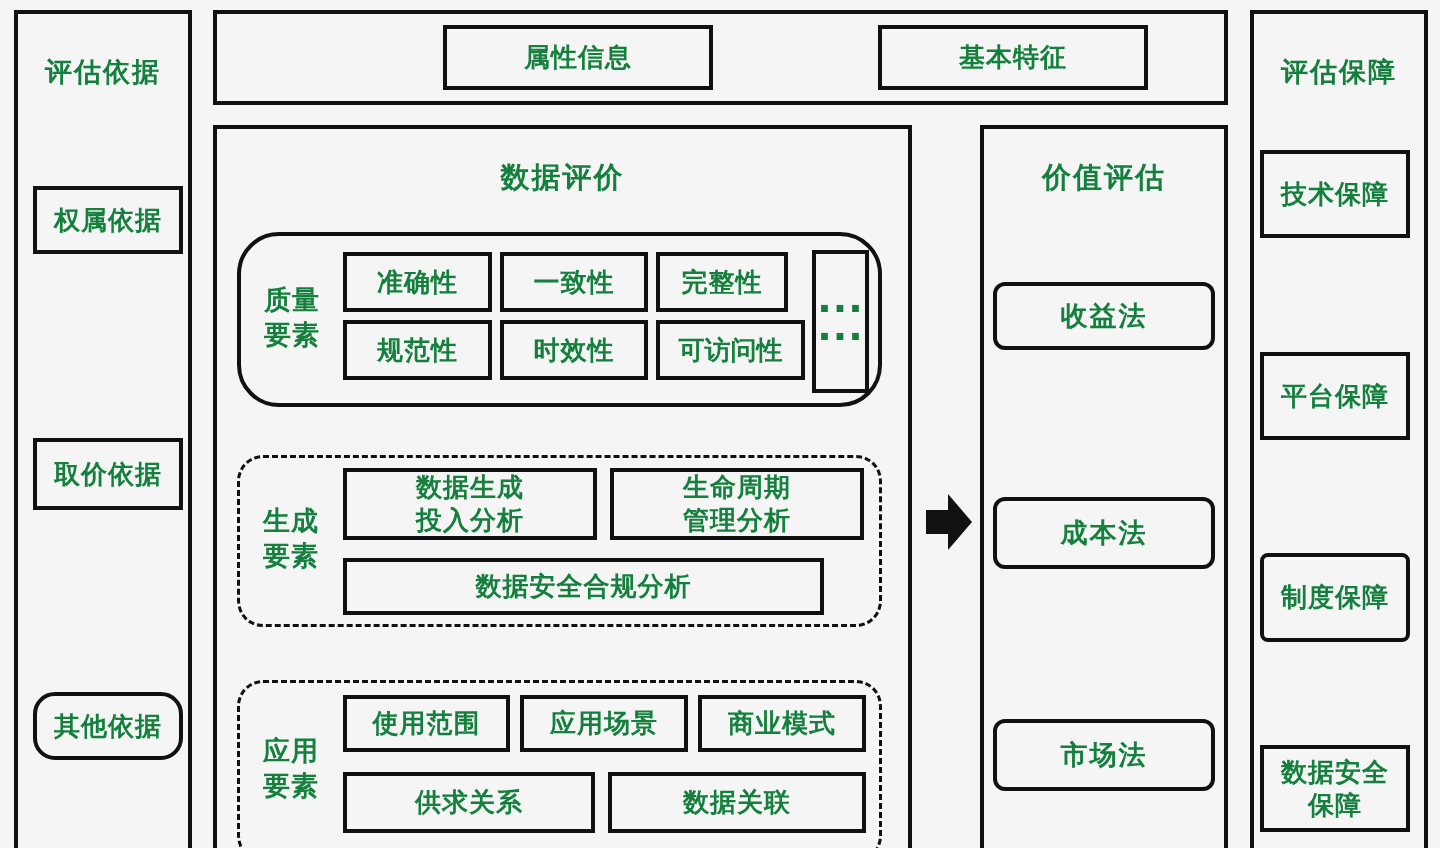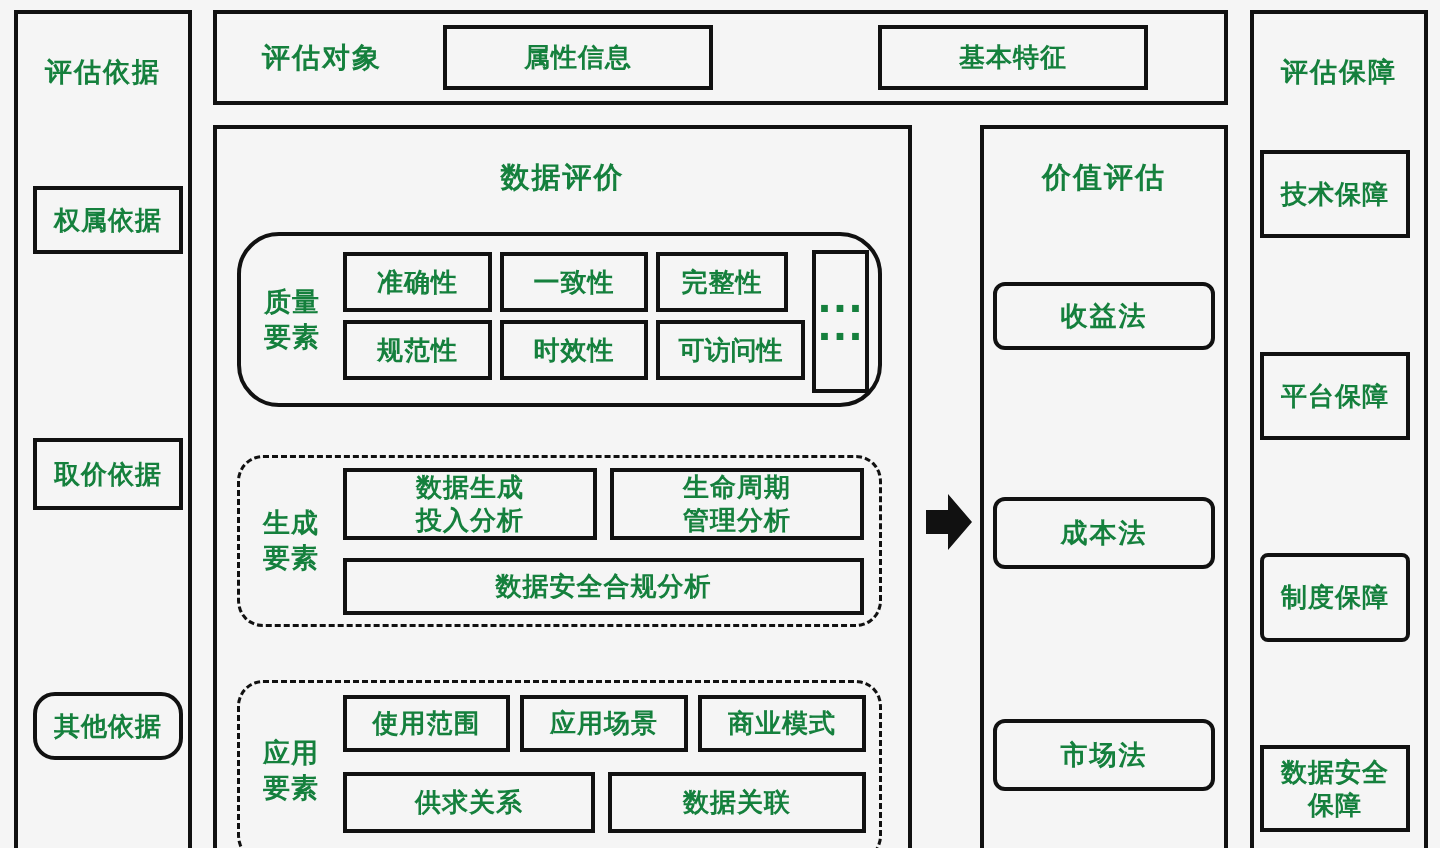--- a/index.html
+++ b/index.html
@@ -20,21 +20,21 @@
     position:absolute; border:4px solid #111; box-sizing:border-box;
     display:flex; flex-direction:column; align-items:center; justify-content:center;
     text-align:center; font-weight:bold; font-size:26px; line-height:33px;
     background:#f5f5f5; letter-spacing:1px;
   }
   .group{position:absolute; border:4px solid #111; border-radius:42px; box-sizing:border-box;}
   .group.dashed{border:3px dashed #111; border-radius:26px;}
   .glabel{
     position:absolute; top:0; bottom:0; display:flex; flex-direction:column;
     align-items:center; justify-content:center; font-weight:bold; font-size:27px;
-    line-height:35px; letter-spacing:1px;
+    line-height:35px; letter-spacing:1px;font-family:Liberation Mono, monospace;
   }
   .method{
     position:absolute; border:4px solid #111; border-radius:12px; box-sizing:border-box;
     display:flex; align-items:center; justify-content:center;
     font-weight:bold; font-size:27px; letter-spacing:2px; background:#f5f5f5;
   }
   .dotsbox{
     position:absolute; border:4px solid #111; box-sizing:border-box;
     display:flex; flex-direction:column; align-items:center; justify-content:center;
     gap:2px; background:#f5f5f5;
@@ -52,21 +52,20 @@
 <div id="canvas">
 
   <div class="panel" style="left:14px; top:10px; width:178px; height:850px;">
     <div class="ptitle" style="top:42px;">评估依据</div>
     <div class="box" style="left:15px; top:172px; width:150px; height:68px;">权属依据</div>
     <div class="box" style="left:15px; top:424px; width:150px; height:72px;">取价依据</div>
     <div class="box" style="left:15px; top:678px; width:150px; height:68px;border-radius:22px;">其他依据</div>
   </div>
 
   <div class="panel" style="left:213px; top:10px; width:1015px; height:95px;">
-    <div class="toptitle" style="left:45px; top:0; height:87px;">评估对象</div>
     <div class="box" style="left:226px; top:11px; width:270px; height:65px;">属性信息</div>
     <div class="box" style="left:661px; top:11px; width:270px; height:65px;">基本特征</div>
   </div>
 
   <div class="panel" style="left:213px; top:125px; width:699px; height:740px;">
     <div class="ptitle" style="top:32px; font-size:29px;">数据评价</div>
 
     <div class="group" style="left:20px; top:103px; width:645px; height:175px;">
       <div class="glabel" style="left:8px; width:86px;">
         <div>质量</div>
@@ -90,21 +89,21 @@
         <div>要素</div>
       </div>
       <div class="box" style="left:103px; top:10px; width:254px; height:72px;">
         <div>数据生成</div>
         <div>投入分析</div>
       </div>
       <div class="box" style="left:370px; top:10px; width:254px; height:72px;">
         <div>生命周期</div>
         <div>管理分析</div>
       </div>
-      <div class="box" style="left:103px; top:100px; width:521px; height:57px;">数据安全合规分析</div>
+      <div class="box" style="left:103px; top:100px; width:481px; height:57px;">数据安全合规分析</div>
     </div>
 
     <div class="group dashed" style="left:20px; top:551px; width:645px; height:182px;">
       <div class="glabel" style="left:8px; width:86px;">
         <div>应用</div>
         <div>要素</div>
       </div>
       <div class="box" style="left:103px; top:12px; width:167px; height:57px;">使用范围</div>
       <div class="box" style="left:280px; top:12px; width:168px; height:57px;">应用场景</div>
       <div class="box" style="left:458px; top:12px; width:168px; height:57px;">商业模式</div>

